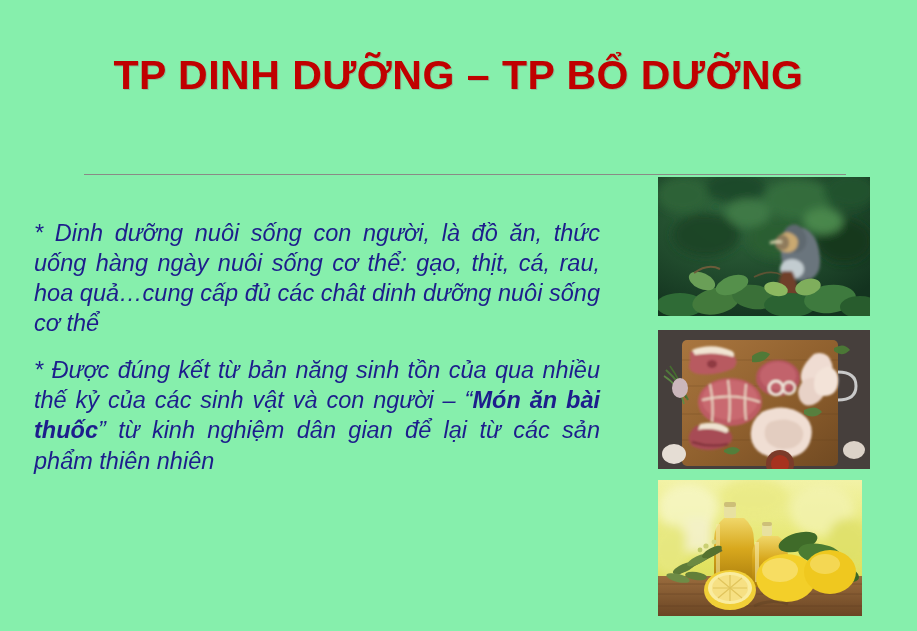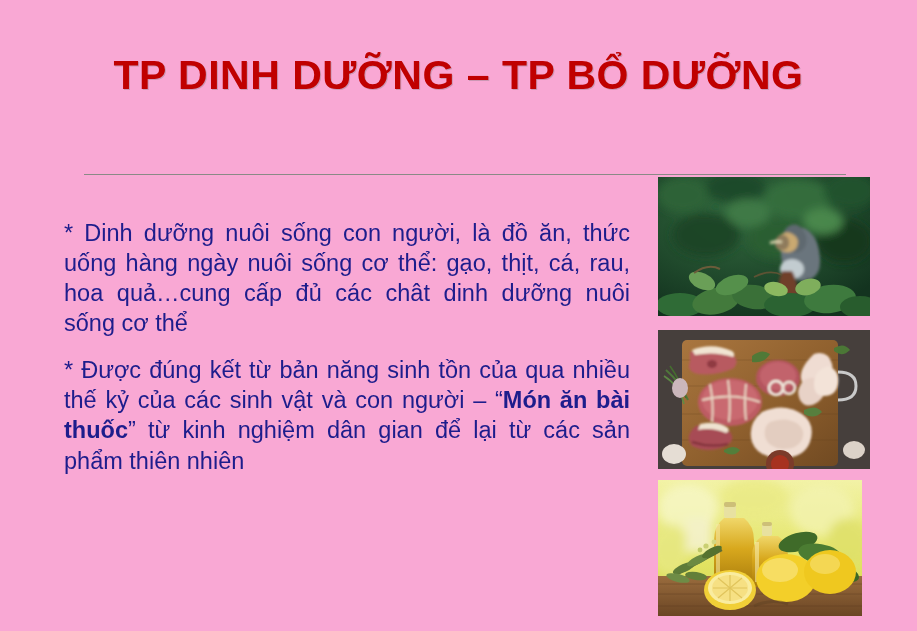--- a/index.html
+++ b/index.html
@@ -12,21 +12,21 @@
     background: #dfe0da;
     font-family: "Liberation Sans", sans-serif;
     overflow: hidden;
     position: relative;
   }
 
   .slide {
     position: relative;
     width: 917px;
     height: 631px;
-    background: #f9a8d4;
+    background: #86efac;
   }
 
   
   .slide-title {
     position: absolute;
     left: 0;
     top: 52px;
     width: 917px;
     text-align: center;
     font-size: 41px;
@@ -43,23 +43,24 @@
     left: 84px;
     top: 174px;
     width: 762px;
     height: 1px;
     background: #8a8a86;
   }
 
   
   .body-col {
     position: absolute;
-    left: 64px;
+    left: 34px;
     top: 218px;
     width: 566px;
+    font-style: italic;
   }
 
   .para {
     color: #1d1d8c;
     font-size: 23.5px;
     line-height: 1.28;
     text-align: justify;
     text-justify: inter-word;
     margin: 0 0 17px 0;
     word-spacing: 0px;

